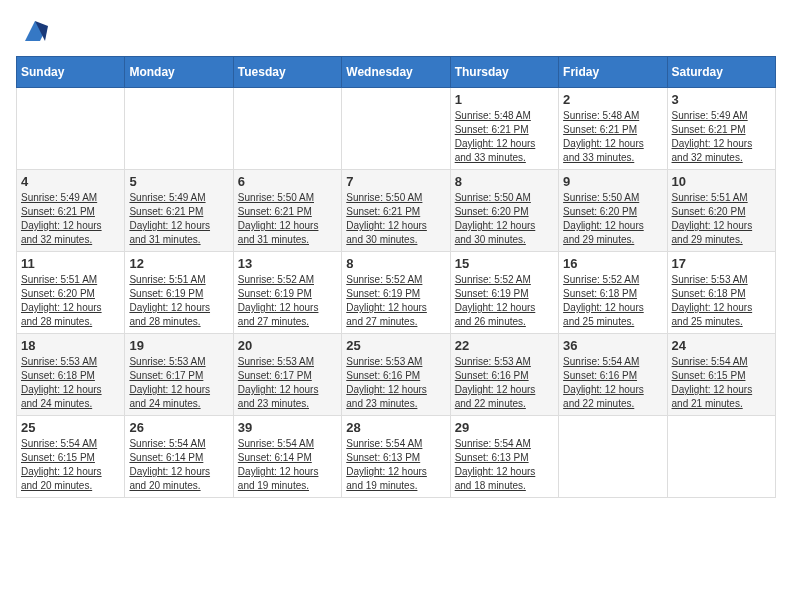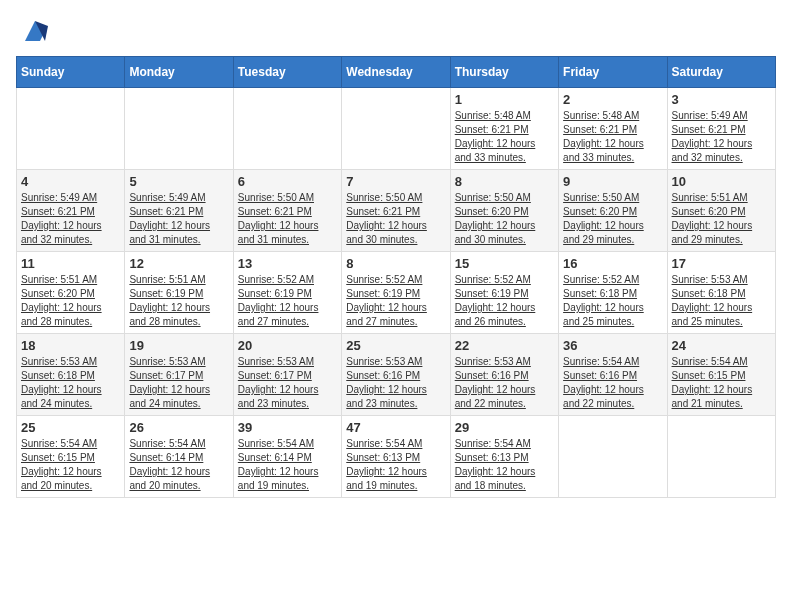--- a/index.html
+++ b/index.html
@@ -245,21 +245,21 @@
         </td>
         <td>
           <span class="day-number">26</span>
           <div class="day-info">Sunrise: 5:54 AM<br>Sunset: 6:14 PM<br>Daylight: 12 hours<br>and 20 minutes.</div>
         </td>
         <td>
           <span class="day-number">39</span>
           <div class="day-info">Sunrise: 5:54 AM<br>Sunset: 6:14 PM<br>Daylight: 12 hours<br>and 19 minutes.</div>
         </td>
         <td>
-          <span class="day-number">47</span>
+          <span class="day-number">28</span>
           <div class="day-info">Sunrise: 5:54 AM<br>Sunset: 6:13 PM<br>Daylight: 12 hours<br>and 19 minutes.</div>
         </td>
         <td>
           <span class="day-number">29</span>
           <div class="day-info">Sunrise: 5:54 AM<br>Sunset: 6:13 PM<br>Daylight: 12 hours<br>and 18 minutes.</div>
         </td>
         <td class="empty-cell"></td>
         <td class="empty-cell"></td>
       </tr>
     </tbody>

